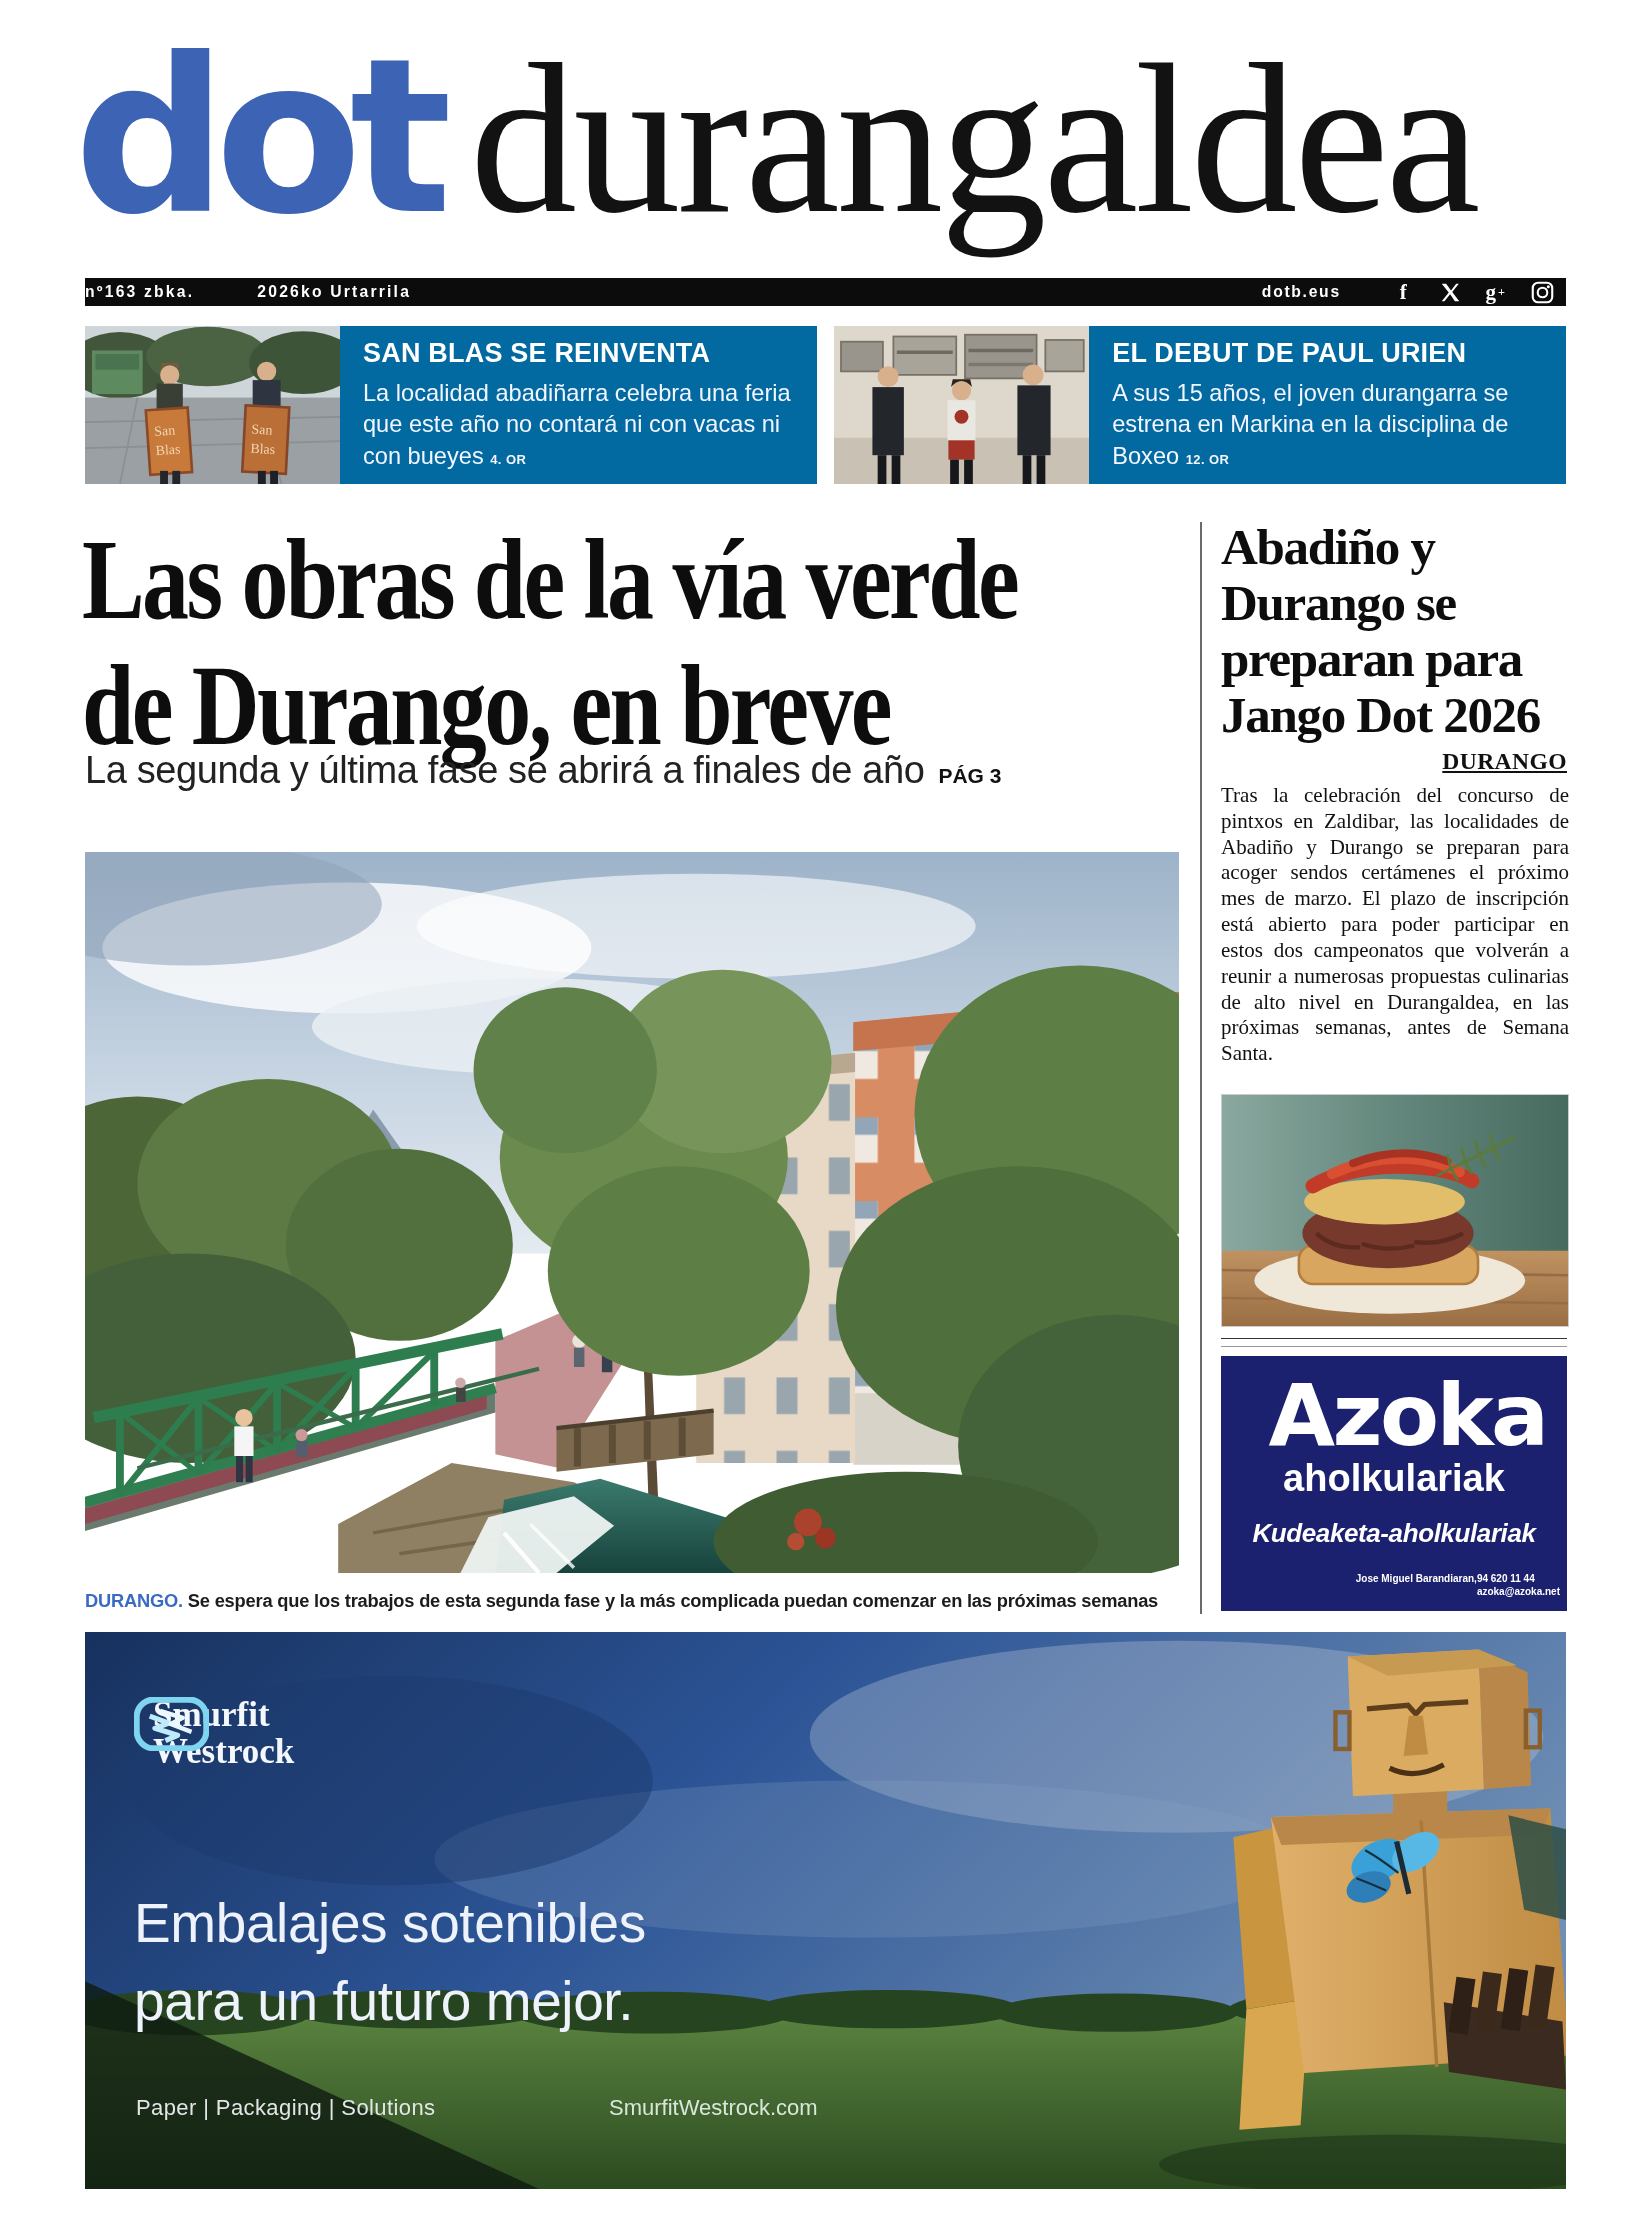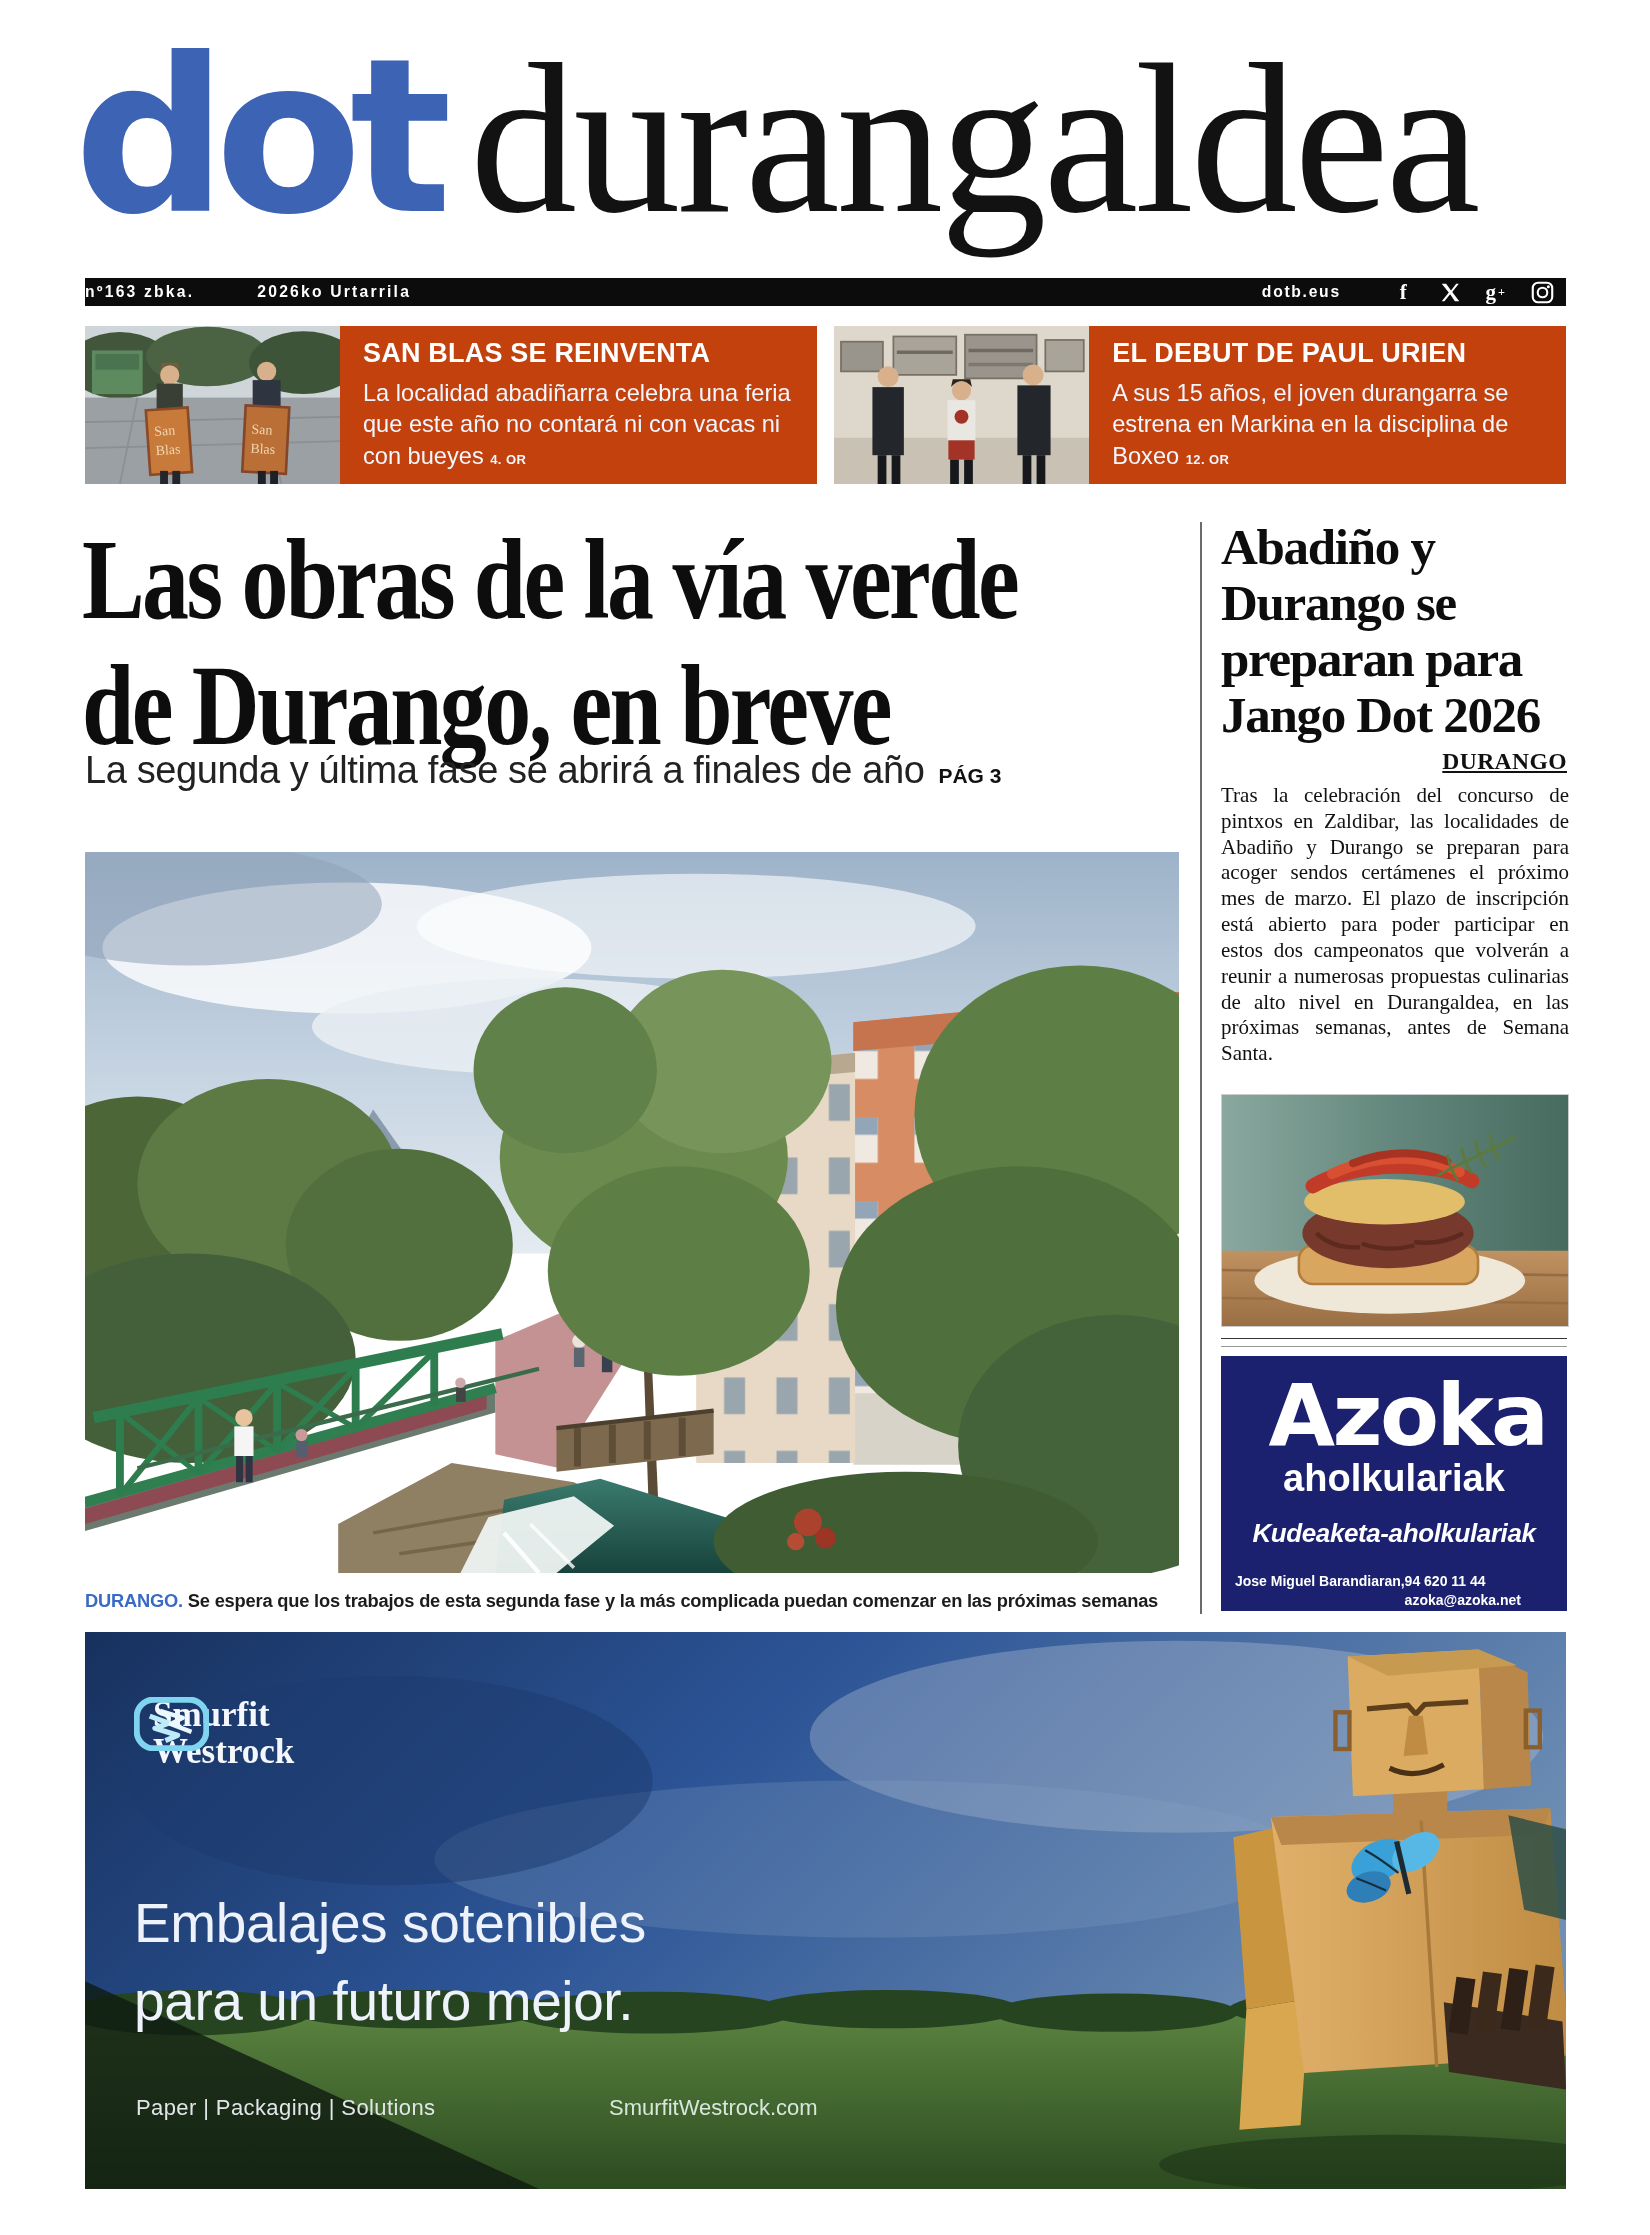--- a/index.html
+++ b/index.html
@@ -17,21 +17,21 @@
   .infobar .issue{}
   .infobar .date{margin-left:63px;}
   .infobar .site{margin-left:auto;letter-spacing:1.7px;}
   .social{display:flex;align-items:center;gap:23px;margin:0 12.2px 0 52px;}
   .social .sicon{width:23px;height:23px;display:flex;align-items:center;justify-content:center;
                  color:#fff;font-weight:700;font-size:21px;font-family:"Liberation Serif",serif;}
   
   .teasers{position:absolute;left:85px;top:326px;width:1481px;height:158px;display:flex;gap:17.5px;}
   .teaser{flex:1;display:flex;}
   .teaser-photo{width:255px;height:158px;flex:0 0 auto;}
-  .teaser-box{flex:1;background:#c2410c;color:#fff;padding:12.2px 21px 8.7px 23px;}
+  .teaser-box{flex:1;background:#0369a1;color:#fff;padding:12.2px 21px 8.7px 23px;}
   .teaser-title{font-size:27px;font-weight:800;letter-spacing:0.2px;margin-bottom:8.7px;}
   .teaser-text{font-size:23.6px;font-weight:500;line-height:1.33;color:#f2f6ff;}
   .teaser-pageref{font-size:13px;font-weight:800;letter-spacing:0.4px;}
   
   .lead-headline{position:absolute;left:82px;top:517px;width:1170px;
       font-family:"Liberation Serif",serif;font-weight:700;font-size:94px;line-height:103px;
       letter-spacing:-2.6px;color:#0d0d0d;transform:scale(1,1.22);transform-origin:top left;}
   .lead-subhead{position:absolute;left:85px;top:749px;width:1223px;font-size:38px;font-weight:400;
       color:#222;letter-spacing:-0.4px;}
   .lead-pageref{font-size:21px;font-weight:700;color:#111;letter-spacing:0;margin-left:14px;}
@@ -54,22 +54,22 @@
   .divider-a{position:absolute;left:1221px;top:1338px;width:346px;height:0;border-top:1.7px solid #333;}
   .divider-b{position:absolute;left:1221px;top:1346px;width:346px;height:0;border-top:0.9px solid #999;}
   
   .azoka{position:absolute;left:1221px;top:1356px;width:346px;height:255px;background:#1b216e;
       color:#fff;text-align:center;overflow:hidden;}
   .azoka-brand{font-family:"DejaVu Sans",sans-serif;font-weight:800;font-size:86px;line-height:1.0;
       letter-spacing:-2.6px;margin-top:15.7px;padding-left:27px;}
   .azoka-sub{font-family:Liberation Sans, sans-serif;font-weight:700;font-size:38px;line-height:1.0;
       letter-spacing:0px;margin-top:1.7px;}
   .azoka-tagline{font-style:italic;font-weight:700;font-size:26px;margin-top:21px;letter-spacing:-0.4px;}
-  .azoka-foot{display:flex;justify-content:flex-start;text-align:left;padding:0 28px 0 14px;
-      margin-top:23px;font-size:14px;font-weight:700;line-height:1.3;}
+  .azoka-foot{display:flex;justify-content:flex-end;text-align:left;padding:0 7px 0 14px;
+      margin-top:23px;font-size:10px;font-weight:700;line-height:1.3;}
   .azoka-foot .right{text-align:left;}
   
   .smurfit{position:absolute;left:85px;top:1632px;width:1481px;height:557px;overflow:hidden;}
   .smurfit svg{position:absolute;left:0;top:0;}
   .sm-logo{position:absolute;left:49px;top:65px;display:flex;align-items:center;}
   .sm-logo-text{margin-left:19px;color:#f4f7fb;font-family:"Liberation Serif",serif;font-weight:700;
       font-size:35px;line-height:1.05;}
   .sm-headline{position:absolute;left:49px;top:252px;color:#eef3fb;font-size:55px;font-weight:400;
       line-height:1.42;letter-spacing:-0.4px;}
   .sm-footer{position:absolute;left:51px;top:463px;color:#e3e6e9;font-size:22px;font-weight:400;

